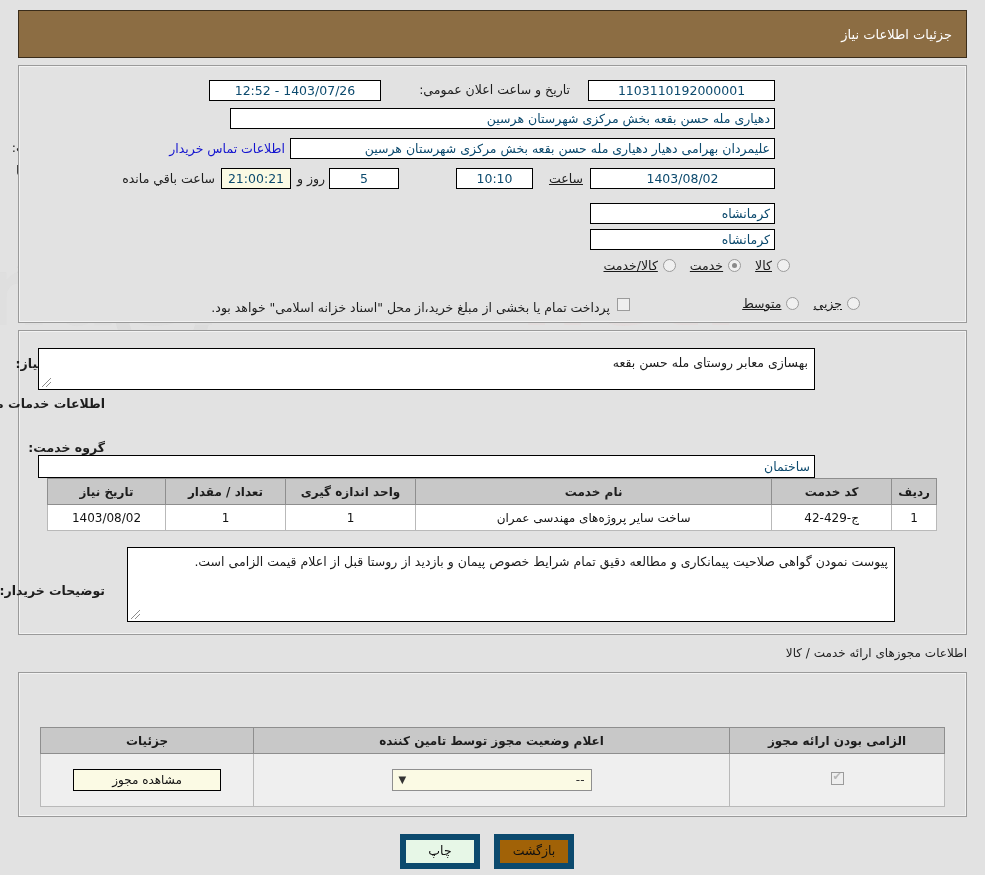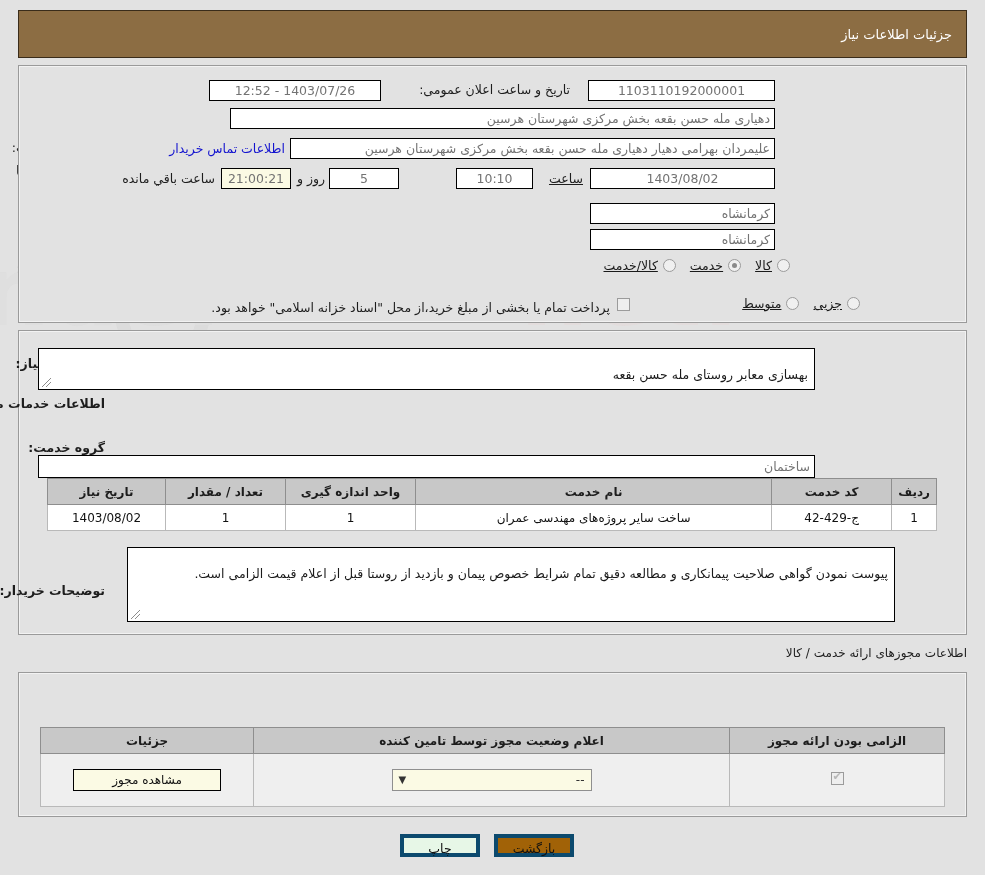--- a/index.html
+++ b/index.html
@@ -56,21 +56,21 @@
   .lbl { color: #1d1d1d; font-size: 12.5px; white-space: nowrap; }
   .lbl-b { font-weight: bold; }
 
   .txt {
     background: #ffffff;
     border: 1px solid #000000;
     height: 21px;
     line-height: 19px;
     padding: 0 4px;
     font-size: 12.5px;
-    color: #737373;
+    color: #0c4a6e;
     text-align: center;
     white-space: nowrap;
     overflow: hidden;
   }
   .txt.right { text-align: right; }
   .txt.cream { background: #fbfae4; }
 
   .link {
     color: #1414cf;
     font-size: 12.5px;
@@ -114,21 +114,21 @@
     font-size: 11px;
     color: #b8b8b8;
   }
 
   
   .area {
     background: #ffffff;
     border: 1px solid #000000;
     position: relative;
     font-size: 12.5px;
-    padding: 16px 6px;
+    padding: 4px 6px;
     line-height: 1.55;
     text-align: right;
     overflow: hidden;
   }
   .area .grip {
     position: absolute;
     left: 3px; bottom: 1px;
     width: 10px; height: 10px;
     opacity: .75;
   }
@@ -185,22 +185,22 @@
     height: 22px;
     line-height: 20px;
     font-size: 12px;
     text-align: center;
     color: #111;
     cursor: pointer;
   }
 
   
   .btn {
-    border: 4px solid #0c4a6e;
-    height: 23px;
+    border: 6px solid #0c4a6e;
+    height: 35px;
     line-height: 21px;
     width: 80px;
     font-size: 12.5px;
     text-align: center;
     cursor: pointer;
     color: #111;
   }
   .btn-print { background: #e7f7e7; }
   .btn-back  { background: #a16207; }
 

